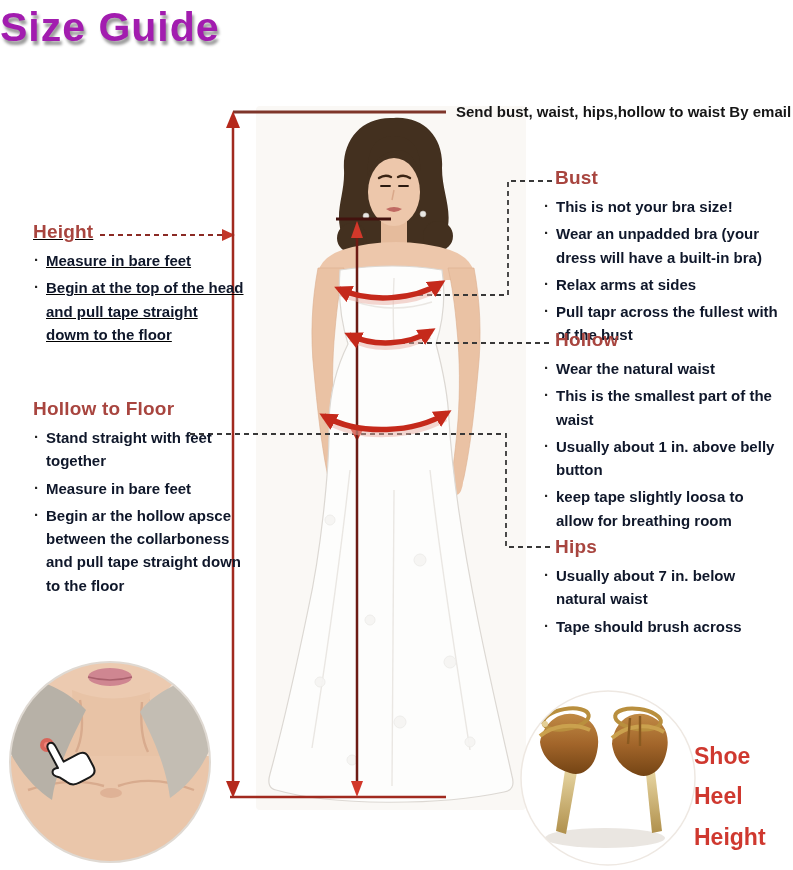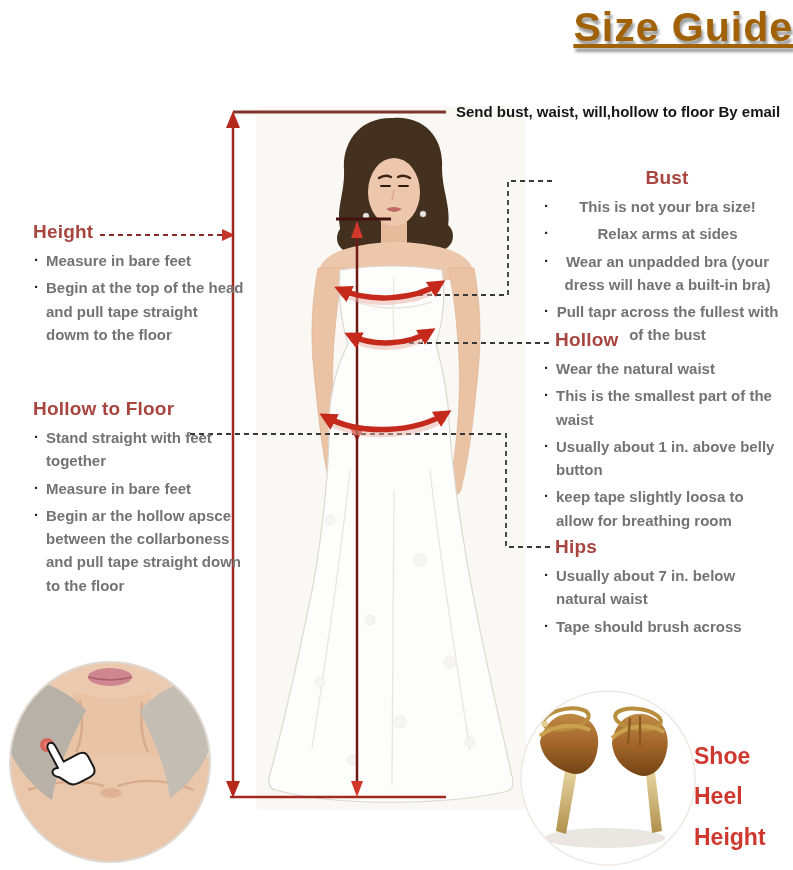--- a/index.html
+++ b/index.html
@@ -1,25 +1,25 @@
 <!DOCTYPE html>
 <html><head>
 <meta charset="utf-8">
 <style>
   html,body{margin:0;padding:0;background:#fff;}
   .page{position:relative;width:793px;height:870px;background:#ffffff;overflow:hidden;
         font-family:"Liberation Sans",sans-serif;-webkit-font-smoothing:antialiased;}
   .scene{position:absolute;left:0;top:0;}
-  .title{position:absolute;left:0;right:0;top:4px;text-align:right;
-         font-size:41px;font-weight:700;letter-spacing:1px;color:#a16207;
-         text-shadow:2px 4px 3px #9a9a9a;text-decoration:underline;}
+  .title{position:absolute;left:0;right:0;top:4px;text-align:left;
+         font-size:41px;font-weight:700;letter-spacing:1px;color:#a21caf;
+         text-shadow:2px 4px 3px #9a9a9a;}
   .note{position:absolute;left:456px;top:103px;font-size:15px;font-weight:700;color:#151515;}
   .sec{position:absolute;}
   .sec h3{margin:0 0 6px 0;font-size:19px;font-weight:700;color:#a8453f;letter-spacing:.2px;}
-  .sec ul{list-style:none;margin:0;padding:0;font-size:15px;font-weight:700;color:#737373;
+  .sec ul{list-style:none;margin:0;padding:0;font-size:15px;font-weight:700;color:#0f172a;
           line-height:1.55;}
   .sec li{position:relative;padding-left:13px;margin:0 0 4px 0;}
   .sec li::before{content:"\00B7";position:absolute;left:1px;top:-1px;font-weight:900;color:#222;}
   .sec.right h3{margin-left:12px;}
   .shoe-label{position:absolute;left:694px;top:736px;width:108px;font-size:23px;font-weight:700;
               color:#cf382f;line-height:1.75;}
 </style>
 </head>
 <body>
 
@@ -186,45 +186,45 @@
       <path d="M339,289 C370,303 414,300 441,283" stroke="#c5291b" stroke-width="5.5" fill="none" marker-start="url(#mTape)" marker-end="url(#mTape)"></path>
       <path d="M351,338 C374,350 406,348 429,335" stroke="#e9afa4" stroke-width="8" fill="none" opacity="0.5"></path>
       <path d="M349,335 C374,347 408,345 431,331" stroke="#c5291b" stroke-width="5.5" fill="none" marker-start="url(#mTape)" marker-end="url(#mTape)"></path>
       <path d="M326,419 C360,439 412,436 445,417" stroke="#e9afa4" stroke-width="9" fill="none" opacity="0.5"></path>
       <path d="M324,416 C360,436 414,433 447,413" stroke="#c5291b" stroke-width="5.5" fill="none" marker-start="url(#mTape)" marker-end="url(#mTape)"></path>
     </g>
   </svg>
 
   <div class="title">Size Guide</div>
 
-  <div class="note">Send bust, waist, will,hollow to floor By email</div>
-
-  <div class="sec" style="left:33px;top:221px;width:212px;">
+  <div class="note">Send bust, waist, hips,hollow to waist By email</div>
+
+  <div class="sec" style="left:33px;top:221px;width:212px;text-decoration:underline;">
     <h3>Height</h3>
     <ul>
       <li>Measure in bare feet</li>
       <li>Begin at the top of the head and pull tape straight dowm to the floor</li>
     </ul>
   </div>
 
   <div class="sec" style="left:33px;top:398px;width:212px;">
     <h3>Hollow to Floor</h3>
     <ul>
       <li>Stand straight with feet together</li>
       <li>Measure in bare feet</li>
       <li>Begin ar the hollow apsce between the collarboness and pull tape straight down to the floor</li>
     </ul>
   </div>
 
-  <div class="sec right" style="left:543px;top:167px;width:236px;text-align:center;">
+  <div class="sec right" style="left:543px;top:167px;width:236px;">
     <h3>Bust</h3>
     <ul>
       <li>This is not your bra size!</li>
+      <li>Wear an unpadded bra (your dress will have a built-in bra)</li>
       <li>Relax arms at sides</li>
-      <li>Wear an unpadded bra (your dress will have a built-in bra)</li>
       <li>Pull tapr across the fullest with of the bust</li>
     </ul>
   </div>
 
   <div class="sec right" style="left:543px;top:329px;width:236px;">
     <h3>Hollow</h3>
     <ul>
       <li>Wear the natural waist</li>
       <li>This is the smallest part of the waist</li>
       <li>Usually about 1 in. above belly button</li>

